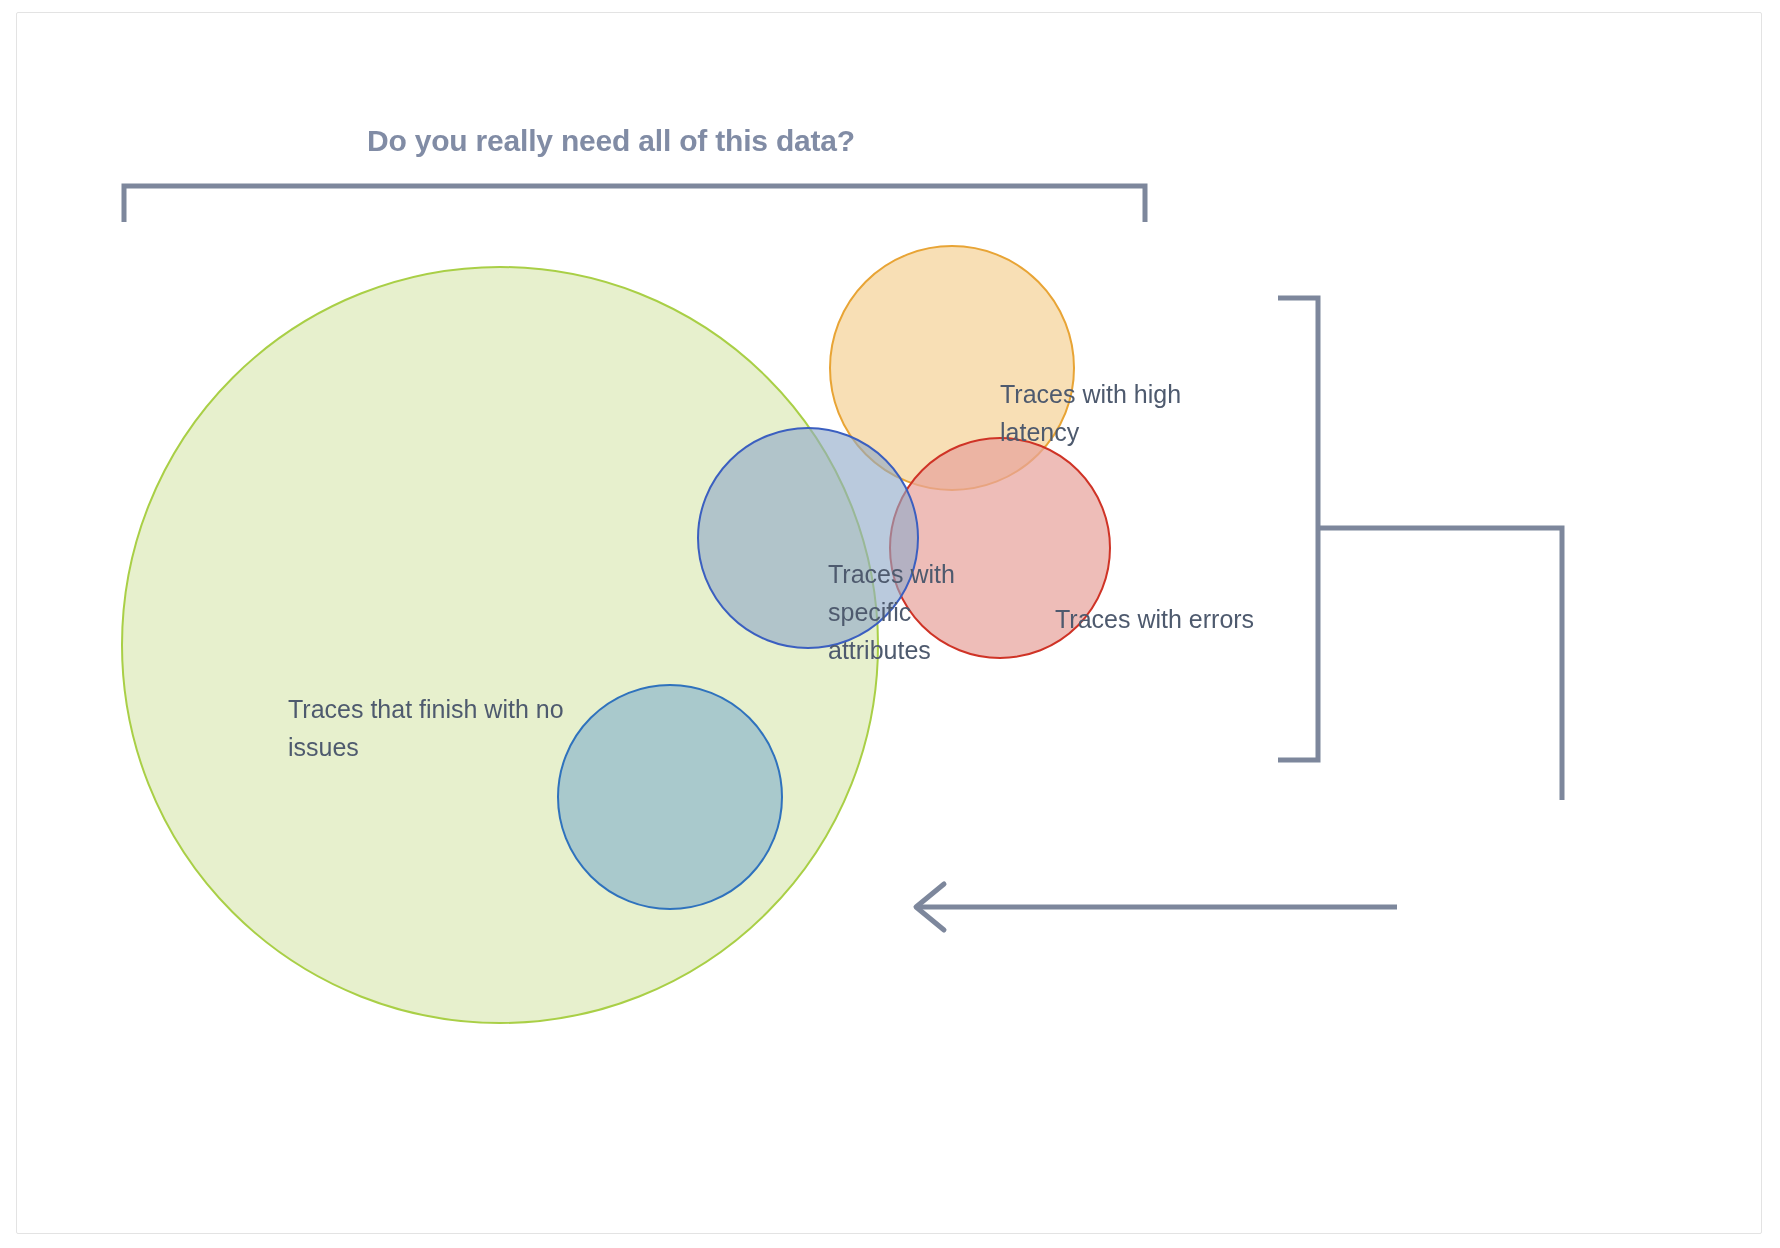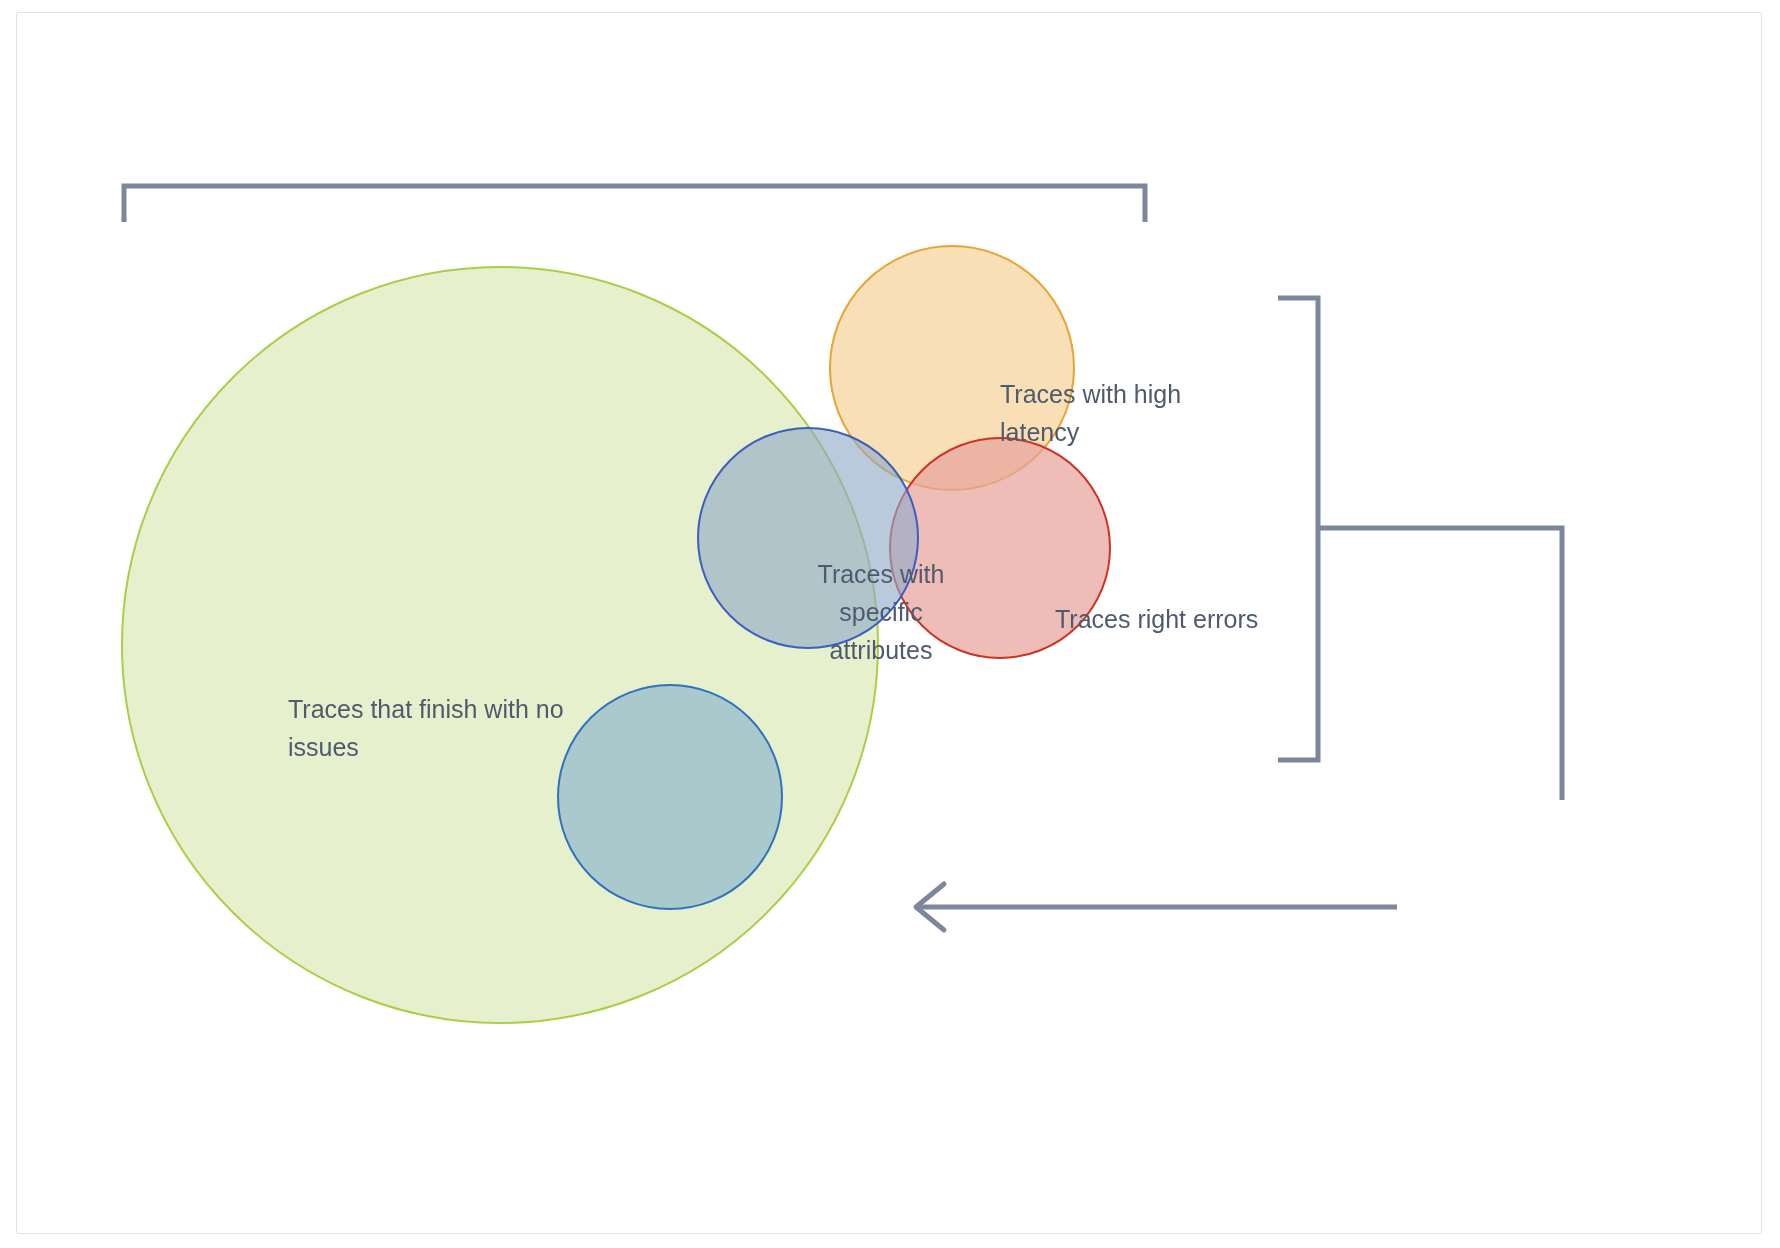--- a/index.html
+++ b/index.html
@@ -60,21 +60,21 @@
   .circle-label {
     position: absolute;
     color: #4e5a6e;
     font-size: 25px;
     line-height: 38px;
     font-weight: normal;
   }
   #label-green    { left: 288px; top: 690px;  width: 330px; }
   #label-latency  { left: 1000px; top: 375px; width: 230px; }
   #label-errors   { left: 1055px; top: 600px; width: 210px; }
-  #label-attrs    { left: 786px;  top: 555px; width: 190px; text-align: center; }
+  #label-attrs    { left: 828px;  top: 555px; width: 190px; }
   #label-sample   { left: 663px;  top: 830px; width: 215px; }
 </style>
 </head>
 <body>
 
 <div id="canvas">
 
   <div class="frame"></div>
 
   <svg class="diagram" viewBox="0 0 1780 1248">
@@ -92,24 +92,25 @@
     <path d="M 124 222 L 124 186 L 1145 186 L 1145 222" fill="none" stroke="#7d879c" stroke-width="5" stroke-linecap="butt" stroke-linejoin="miter"></path>
 
     <path d="M 1278 298 L 1318 298 L 1318 760 L 1278 760" fill="none" stroke="#7d879c" stroke-width="5" stroke-linecap="butt" stroke-linejoin="miter"></path>
 
     <path d="M 1318 528 L 1562 528 L 1562 800" fill="none" stroke="#7d879c" stroke-width="5" stroke-linecap="butt" stroke-linejoin="miter"></path>
 
     <path d="M 1397 907 L 918 907" fill="none" stroke="#7d879c" stroke-width="5" stroke-linecap="butt"></path>
     <path d="M 944 884 L 916 907 L 944 930" fill="none" stroke="#7d879c" stroke-width="5" stroke-linecap="round" stroke-linejoin="round"></path>
   </svg>
 
+  <div class="q-title" id="title-main">Do you really need all of this data?</div>
 
 
   <div class="circle-label" id="label-latency">Traces with high latency</div>
 
   <div class="circle-label" id="label-green">Traces that finish with no issues</div>
 
-  <div class="circle-label" id="label-errors">Traces right errors</div>
+  <div class="circle-label" id="label-errors">Traces with errors</div>
 
   <div class="circle-label" id="label-attrs">Traces with specific attributes</div>
 
 
 </div>
 
 </body></html>

